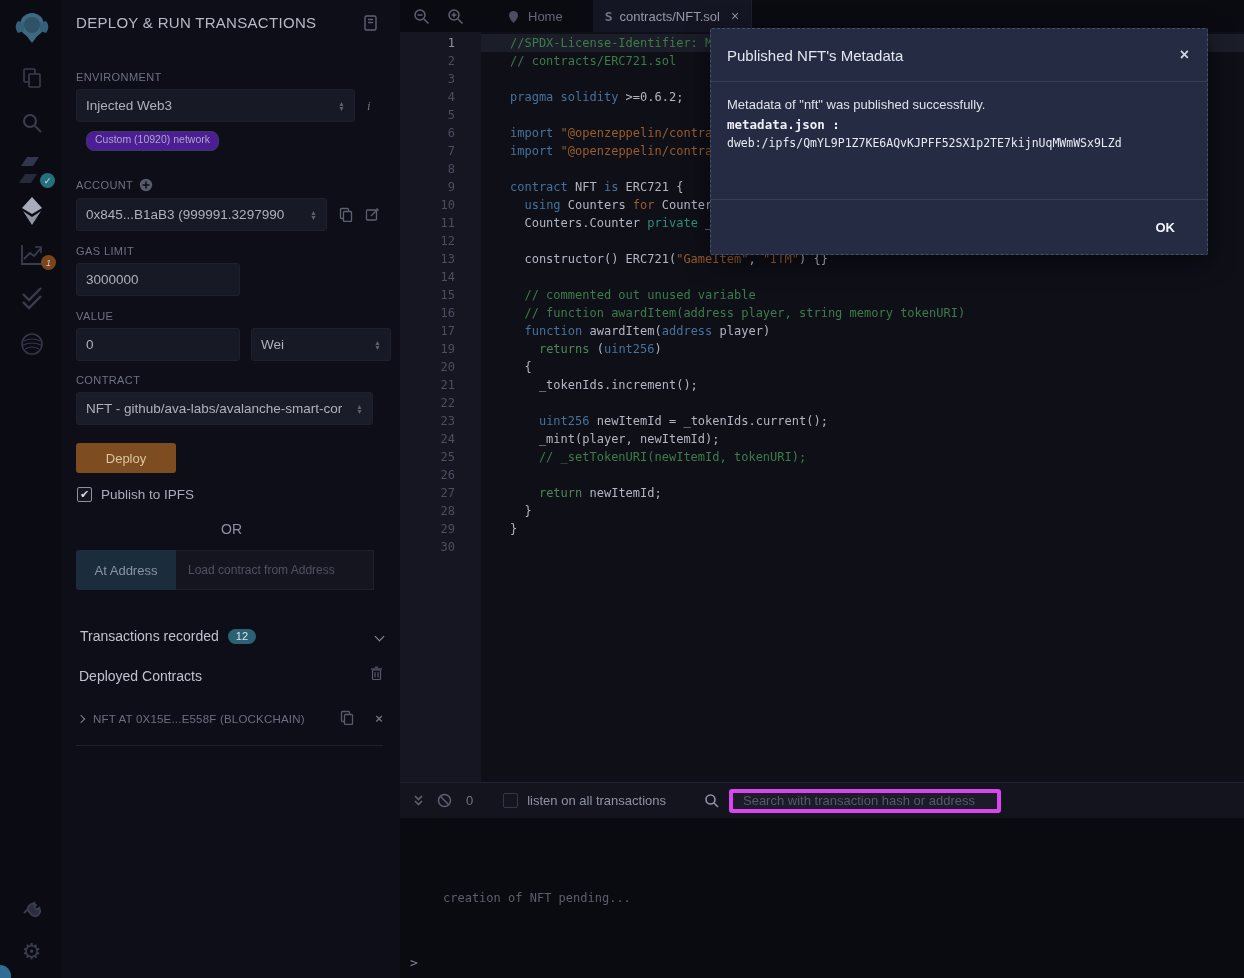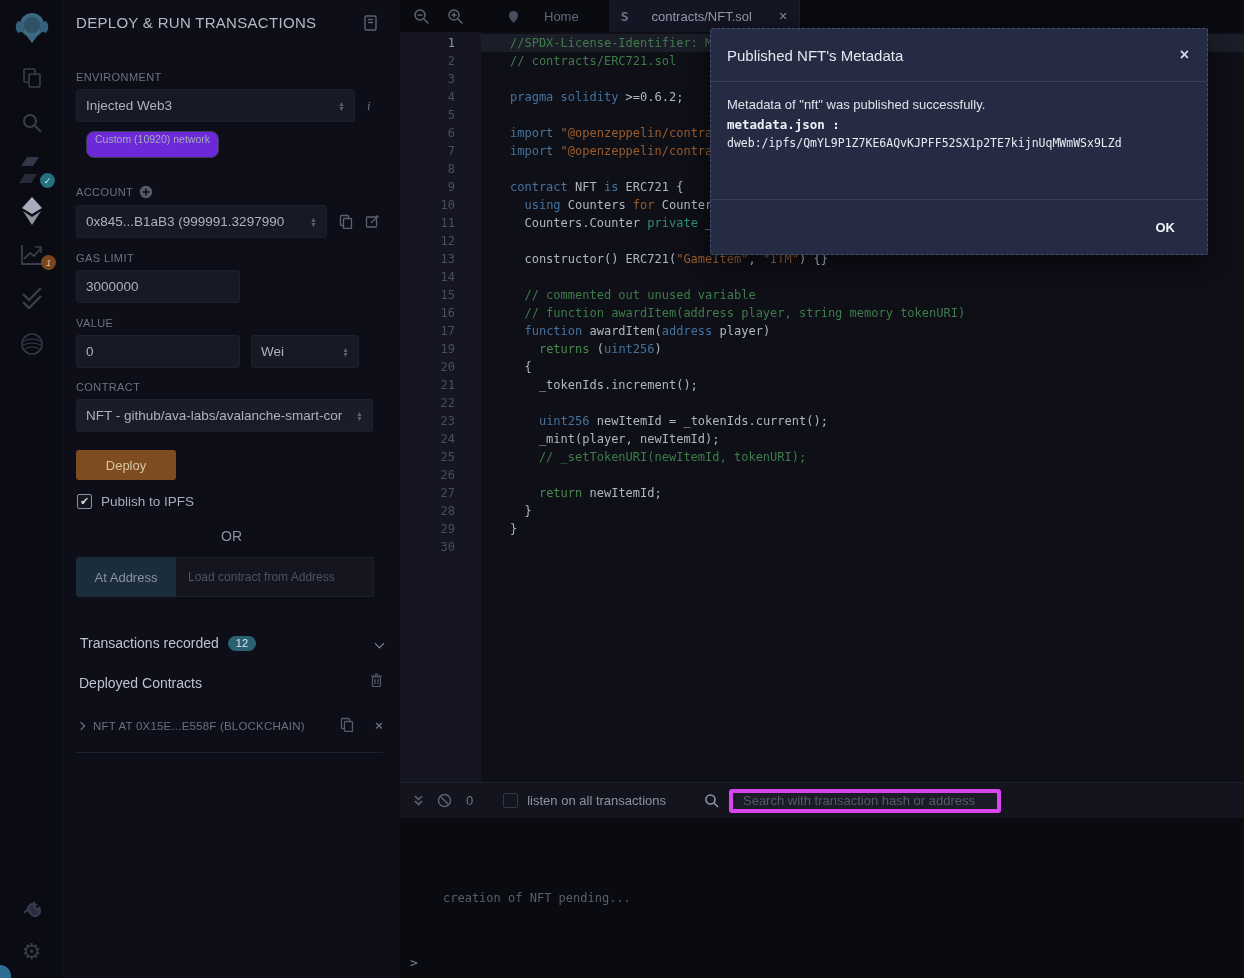--- a/index.html
+++ b/index.html
@@ -21,22 +21,22 @@
   
   .panel { position:absolute; left:63px; top:0; width:337px; height:978px; background:#0d0e17; }
   .panel-header { display:flex; justify-content:space-between; align-items:center; padding:14px 22px 0 13px; }
   .panel-title { color:#b7b9c6; font-size:15px; letter-spacing:.3px; }
   .label { color:#6e7284; font-size:11px; letter-spacing:.4px; margin:0 0 6px 13px; display:flex; align-items:center; gap:6px; }
   .field-row { display:flex; align-items:center; margin:0 0 0 13px; }
   .select, .input { background:#171924; border:1px solid #1d202e; border-radius:3px; height:33px;
     color:#aeb1c0; font-size:13.5px; display:flex; align-items:center; padding:0 9px; }
   .select { justify-content:space-between; }
   .updown { display:flex; flex-direction:column; line-height:5px; color:#5b5f72; font-size:7px; margin-left:6px; }
-  .net-badge { display:inline-block; margin:9px 0 0 23px; background:#6d28d9; border:1px solid #3a3e55;
-    border-radius:8px; color:#a7aabc; font-size:10.5px; padding:1px 8px 12px; }
+  .net-badge { display:inline-block; margin:9px 0 0 23px; background:#4c1d95; border:1px solid #3a3e55;
+    border-radius:8px; color:#a7aabc; font-size:10.5px; padding:1px 8px 5px; }
   .side-icon { color:#5d6173; margin-left:12px; display:flex; align-items:center; }
   .deploy-btn { margin:18px 0 0 13px; width:100px; height:30px; background:#7e4c21; border:none; border-radius:3px;
     color:#d9c6a6; font-size:13px; cursor:pointer; }
   .chk-row { display:flex; align-items:center; gap:9px; margin:14px 0 0 14px; }
   .chk { width:15px; height:15px; border:1px solid #8d90a0; border-radius:2px; background:#14151f;
     color:#d7dae4; font-size:11px; line-height:13px; text-align:center; }
   .chk.empty { border:1px solid #33374a; color:transparent; }
   .chk-label { color:#a9acbc; font-size:13.5px; }
   .or { text-align:center; color:#8e91a2; font-size:14px; margin-top:19px; }
   .at-row { display:flex; margin:13px 0 0 13px; height:40px; }
@@ -52,21 +52,21 @@
   .dep-row { display:flex; align-items:center; margin:22px 17px 0 16px; }
   .dep-label { color:#c0c2cf; font-size:14px; }
   .item-row { display:flex; align-items:center; margin:25px 17px 0 15px; color:#6b6f81; font-size:11.5px; letter-spacing:.2px; }
   .spacer { flex:1; }
   .divider { border-bottom:1px solid #1d2030; margin:18px 17px 0 13px; }
 
   
   .main { position:absolute; left:400px; top:0; width:844px; height:978px; background:#0e0f17; }
   .tabbar { position:absolute; left:0; top:0; width:844px; height:32px; background:#0a0b11; display:flex; align-items:center; }
   .zoom-ic { width:34px; display:flex; justify-content:center; color:#5d6173; }
-  .tab { height:32px; display:flex; align-items:center; gap:23px; padding:0 12px; font-size:13px; color:#63677a; }
+  .tab { height:32px; display:flex; align-items:center; gap:7px; padding:0 12px; font-size:13px; color:#63677a; }
   .tab.home { margin-left:22px; }
   .tab.active { background:#151623; color:#9599ab; border-right:1px solid #1d2030; margin-left:18px; }
   .tab .close { color:#8d90a0; font-size:14px; margin-left:4px; cursor:pointer; }
   .s-glyph { font-family:"DejaVu Sans Mono",monospace; color:#70748a; font-size:13px; font-weight:bold; }
 
   .editor { position:absolute; left:0; top:32px; width:844px; height:750px; background:#0e0f17; overflow:hidden; }
   .gutterband { position:absolute; left:0; top:0; width:81px; height:750px; background:#151622; }
   .code { position:absolute; left:0; top:2px; width:844px; font-family:"DejaVu Sans Mono",monospace; font-size:12px; }
   .cl { display:flex; height:18px; line-height:18px; white-space:pre; position:relative; }
   .cl .num { width:55px; text-align:right; color:#4a4e60; flex:0 0 55px; }
@@ -238,21 +238,21 @@
       <div class="input" style="width:164px;">
         <span>3000000</span>
       </div>
     </div>
 
     <div class="label" style="margin-top:14px;">VALUE</div>
     <div class="field-row">
       <div class="input" style="width:164px;">
         <span>0</span>
       </div>
-      <div class="select" style="width:108px;margin-left:11px;">
+      <div class="select" style="width:140px;margin-left:11px;">
         <span>Wei</span>
         <span class="updown">
             <span>▲</span>
             <span>▼</span>
           </span>
       </div>
     </div>
 
     <div class="label" style="margin-top:13px;">CONTRACT</div>
     <div class="field-row">

